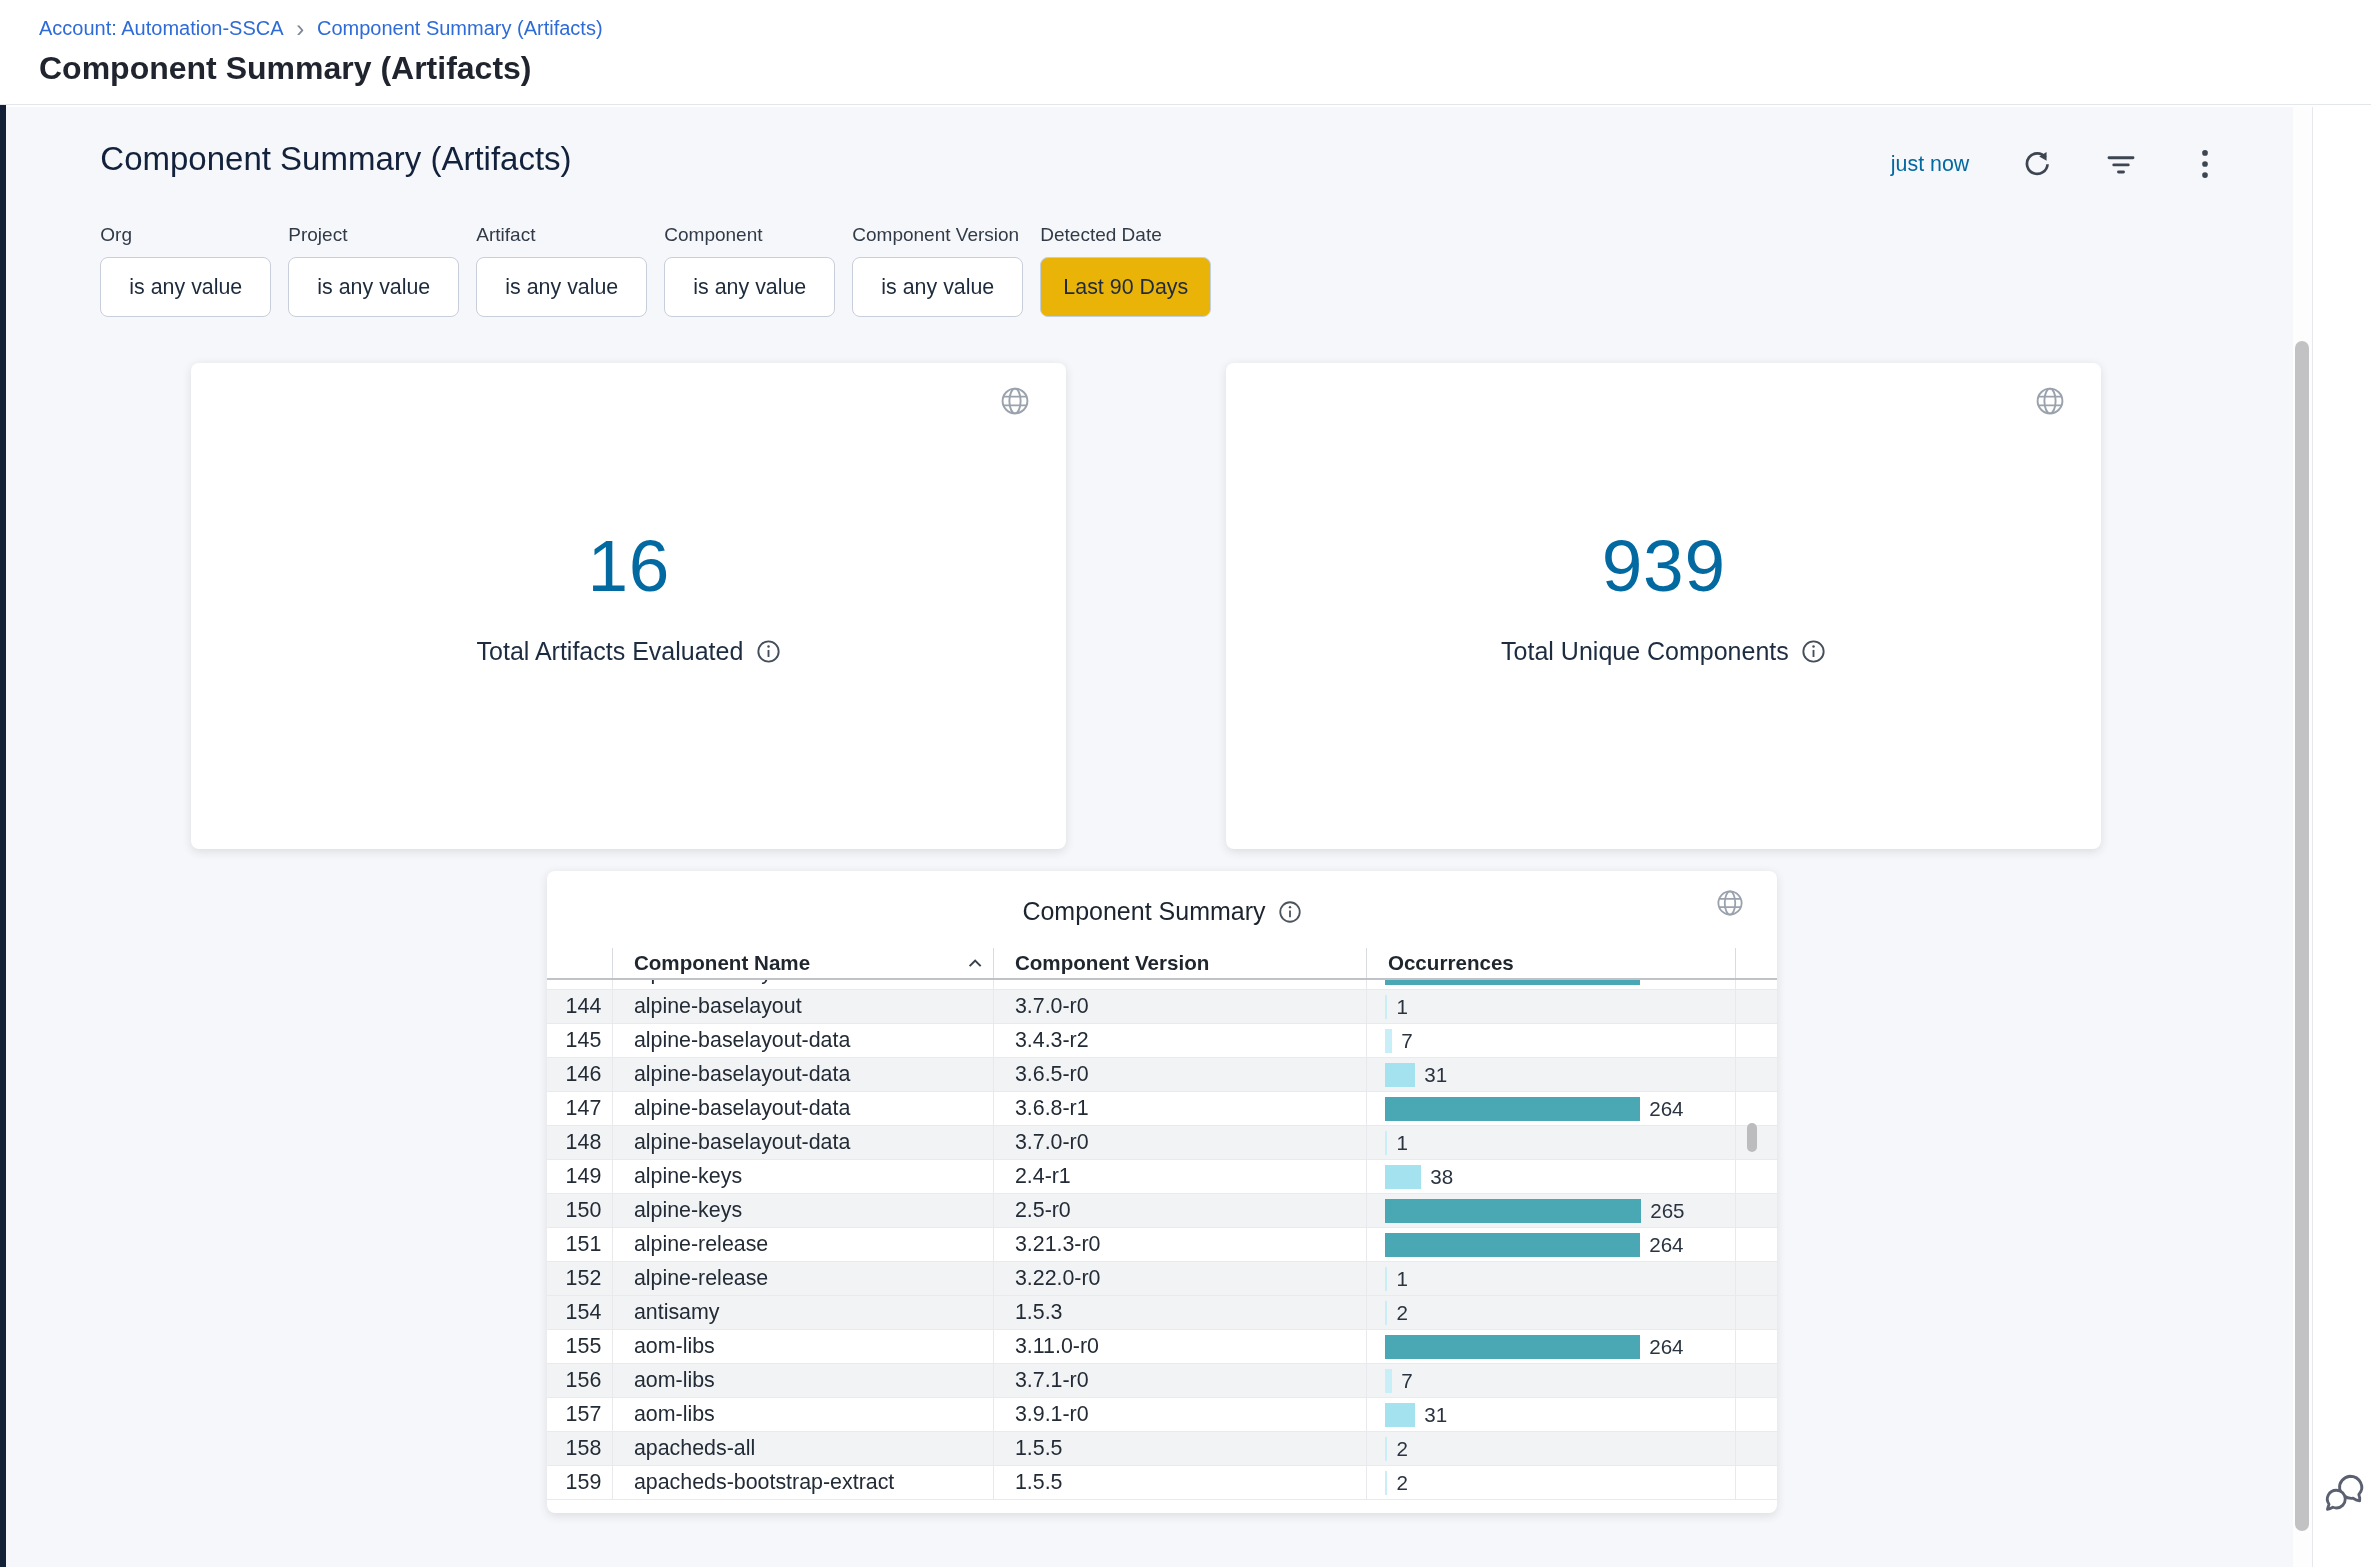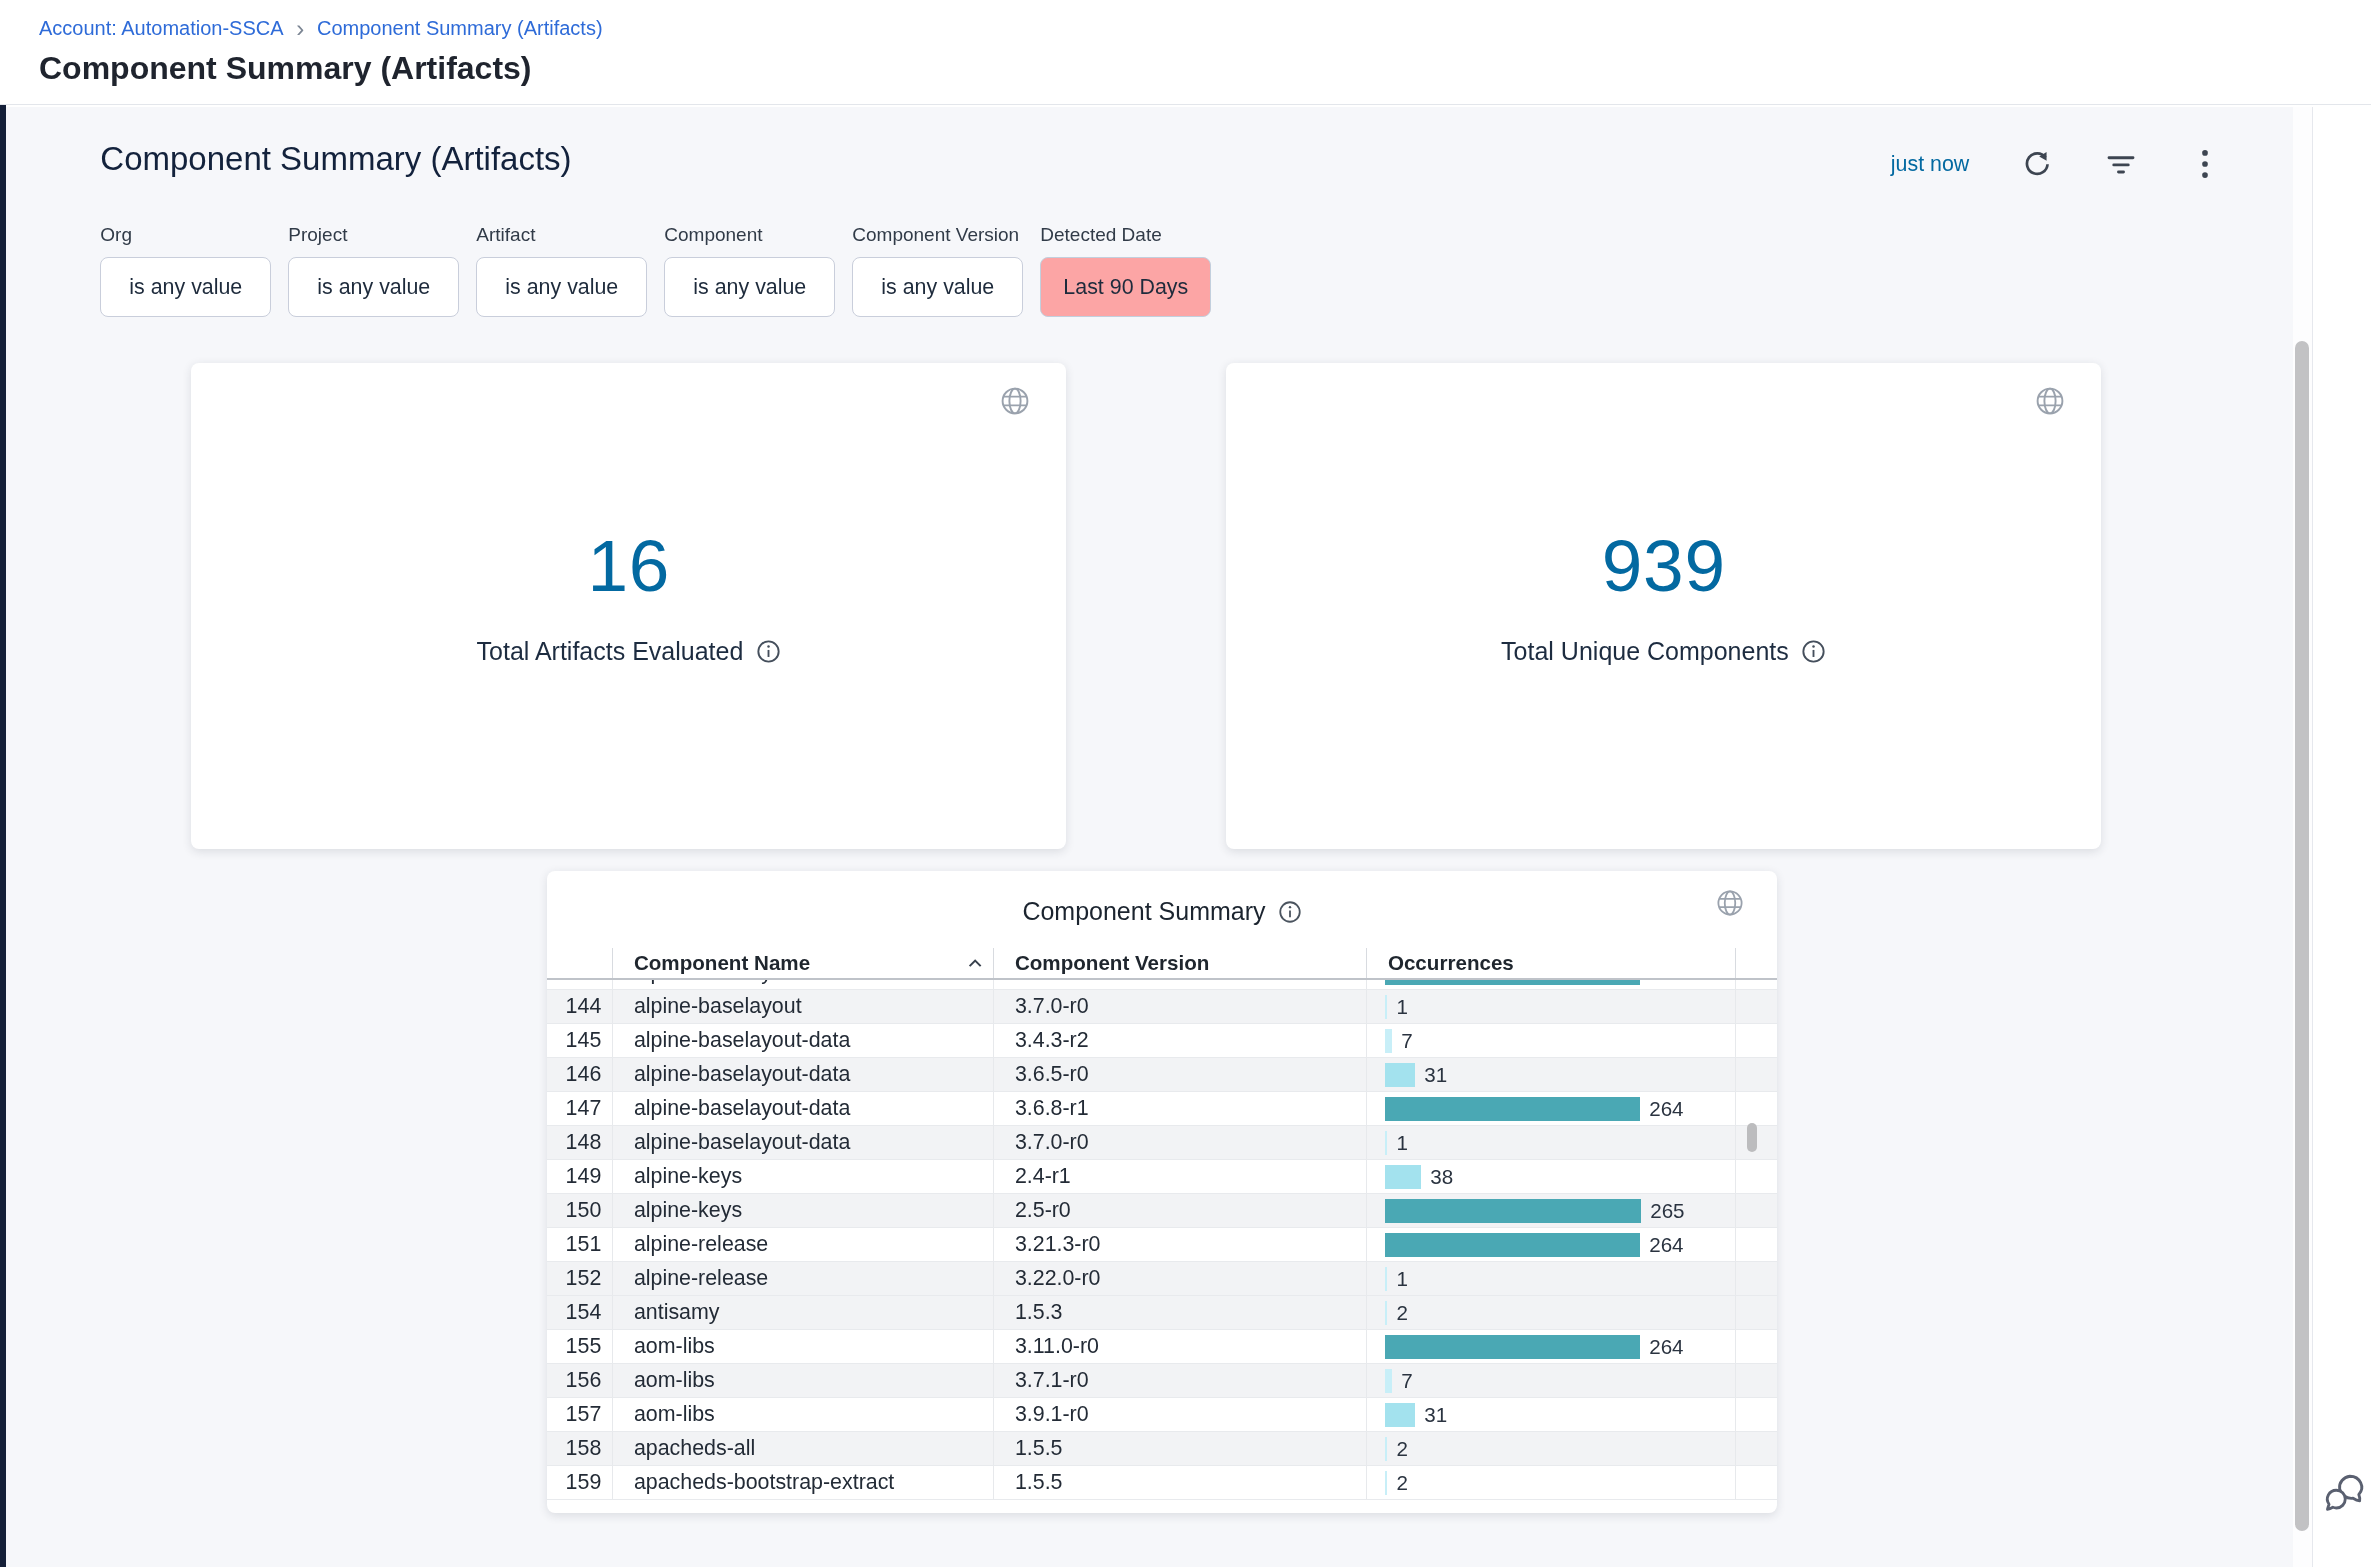--- a/index.html
+++ b/index.html
@@ -32,21 +32,21 @@
   
   .filters { position:absolute; left:94px; top:117px; display:flex; gap:17px; }
   .filter { display:flex; flex-direction:column; }
   .filter-label { font-size:19px; color:#313b48; margin-bottom:11px; }
   .filter-btn {
     min-width:171px; height:60px; padding:0 22px; background:#fff;
     border:1.6px solid #c9cedb; border-radius:8px; font-size:21.4px; color:#1e2b3c;
     display:flex; align-items:center; justify-content:center; cursor:pointer;
     font-family:inherit;
   }
-  .filter.active .filter-btn { background:#fca5a5; border-color:#c2cfdd; }
+  .filter.active .filter-btn { background:#eab308; border-color:#c2cfdd; }
 
   
   .card { position:absolute; background:#fff; border-radius:8px; box-shadow:0 2.4px 9.5px rgba(33,43,54,.12); }
   .stat-card-1 { left:185px; top:256px; width:875px; height:486px; }
   .stat-card-2 { left:1220px; top:256px; width:875px; height:486px; }
   .globe { position:absolute; top:22px; right:35px; }
   .stat-center { position:absolute; inset:0; display:flex; flex-direction:column; align-items:center; justify-content:center; transform:translateY(-11px); }
   .stat-value { font-size:73px; font-weight:400; color:#0369a1; letter-spacing:0.8px; }
   .stat-label-row { margin-top:30px; display:flex; align-items:center; gap:12.7px; }
   .stat-label { font-size:25px; color:#1d2c40; }

